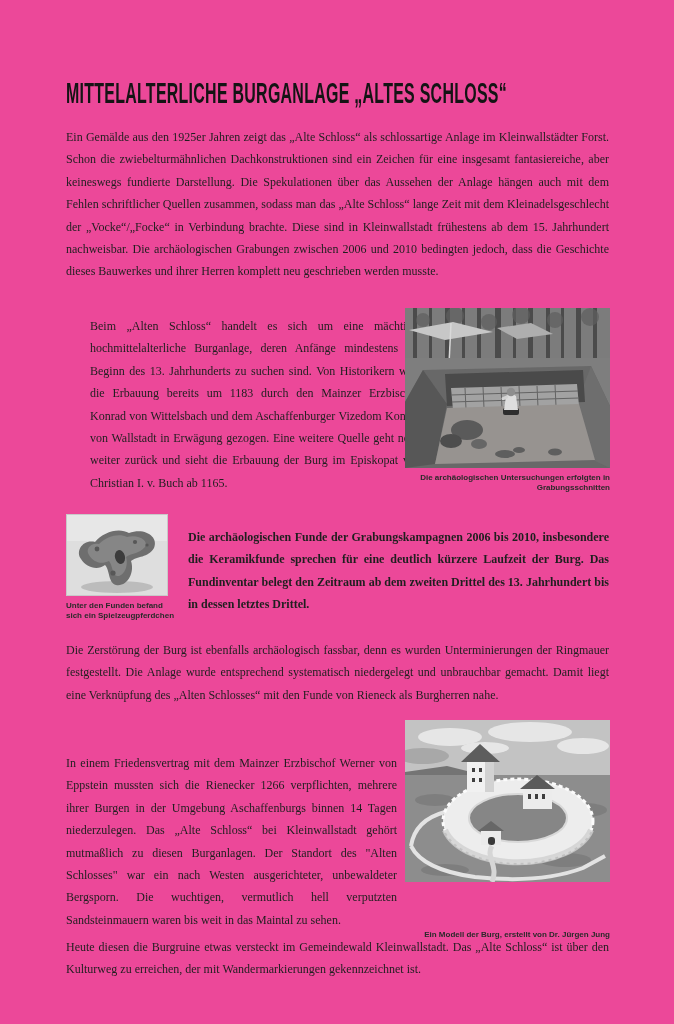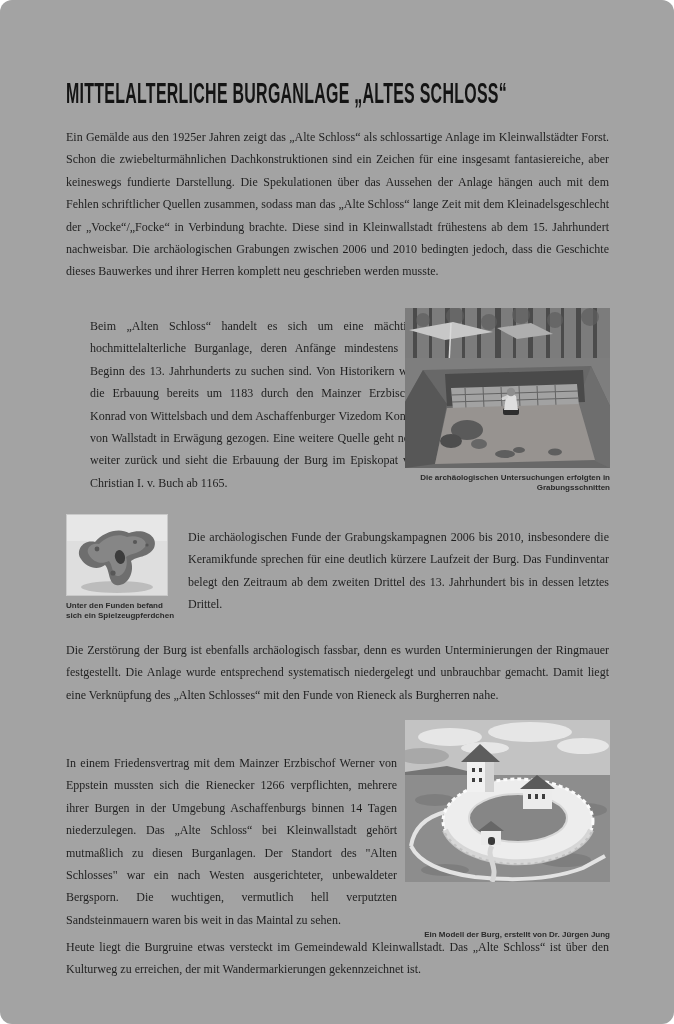--- a/index.html
+++ b/index.html
@@ -3,21 +3,21 @@
 <meta charset="utf-8">
 <style>
   html, body { margin: 0; padding: 0; }
   body {
     width: 674px; height: 1024px;
     background: #ffffff;
     font-family: "Liberation Serif", serif;
     position: relative;
     overflow: hidden;
   }
-  .page { position: absolute; inset: 0; background: #a3a3a3; border-radius: 12px; }
+  .page { position: absolute; inset: 0; background: #ec4899; }
 
   .title {
     position: absolute; left: 66px; top: 60px;
     font-family: "Liberation Sans", sans-serif;
     font-weight: bold;
     font-size: 29px;
     line-height: 29px;
     color: #141414;
     letter-spacing: 0.5px;
     white-space: nowrap;
@@ -27,21 +27,21 @@
 
   .para {
     position: absolute;
     font-size: 12px;
     line-height: 22.4px;
     text-align: justify;
     color: #1f1f1f;
   }
   #p-intro        { left: 66px;  top: 114px; width: 543px; }
   #p-construction { left: 66px;  top: 303px; width: 331px; margin-left: 24px; }
-  #p-finds        { left: 188px; top: 514px; width: 421px; }
+  #p-finds        { left: 188px; top: 514px; width: 421px; font-weight: bold; }
   #p-destruction  { left: 66px;  top: 627px; width: 543px; }
   #p-treaty       { left: 66px;  top: 716px; width: 331px; margin-top: 36px; }
   #p-today        { left: 66px;  top: 924px; width: 543px; }
 
   .figure { position: absolute; }
   #fig-excavation { left: 405px; top: 308px; width: 205px; }
   #fig-find       { left: 66px;  top: 514px; width: 102px; }
   #fig-model      { left: 405px; top: 720px; width: 205px; }
 
   .figure svg { display: block; }
@@ -221,15 +221,15 @@
 
       <rect x="76" y="110" width="20" height="15" fill="#eaeaea"></rect>
       <polygon points="73,111 86,101 99,111" fill="#676767"></polygon>
       <rect x="83" y="117" width="7" height="8" rx="3" fill="#3a3a3a"></rect>
 
       <path d="M87,162 C94,146 80,136 87,126" fill="none" stroke="#d6d6d6" stroke-width="5"></path>
     </svg>
     <figcaption class="fig-caption">Ein Modell der Burg, erstellt von Dr. Jürgen Jung</figcaption>
   </figure>
 
-  <p class="para" id="p-today">Heute liegt die Burgruine etwas versteckt im Gemeindewald Kleinwallstadt. Das „Alte Schloss“ ist über den Kulturweg zu erreichen, der mit Wandermarkierungen gekennzeichnet ist.</p>
+  <p class="para" id="p-today">Heute diesen die Burgruine etwas versteckt im Gemeindewald Kleinwallstadt. Das „Alte Schloss“ ist über den Kulturweg zu erreichen, der mit Wandermarkierungen gekennzeichnet ist.</p>
 
 </div>
 
 </body></html>

